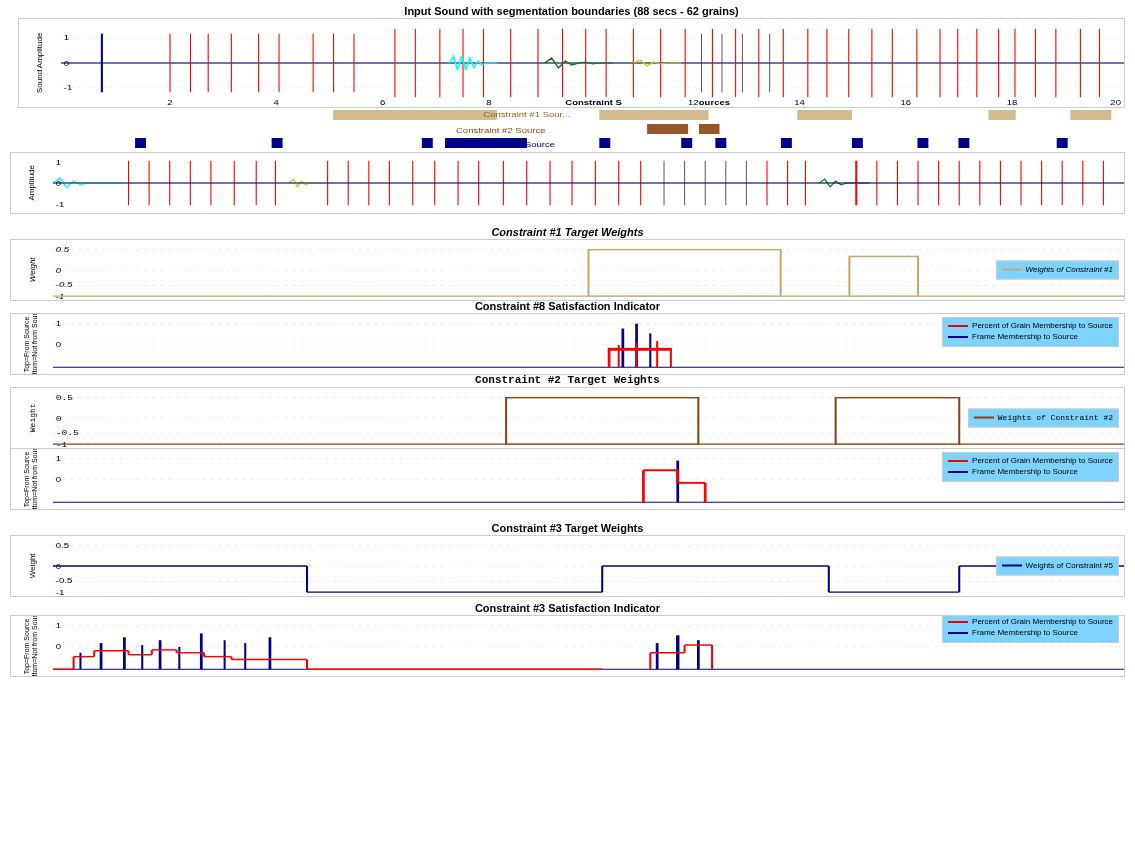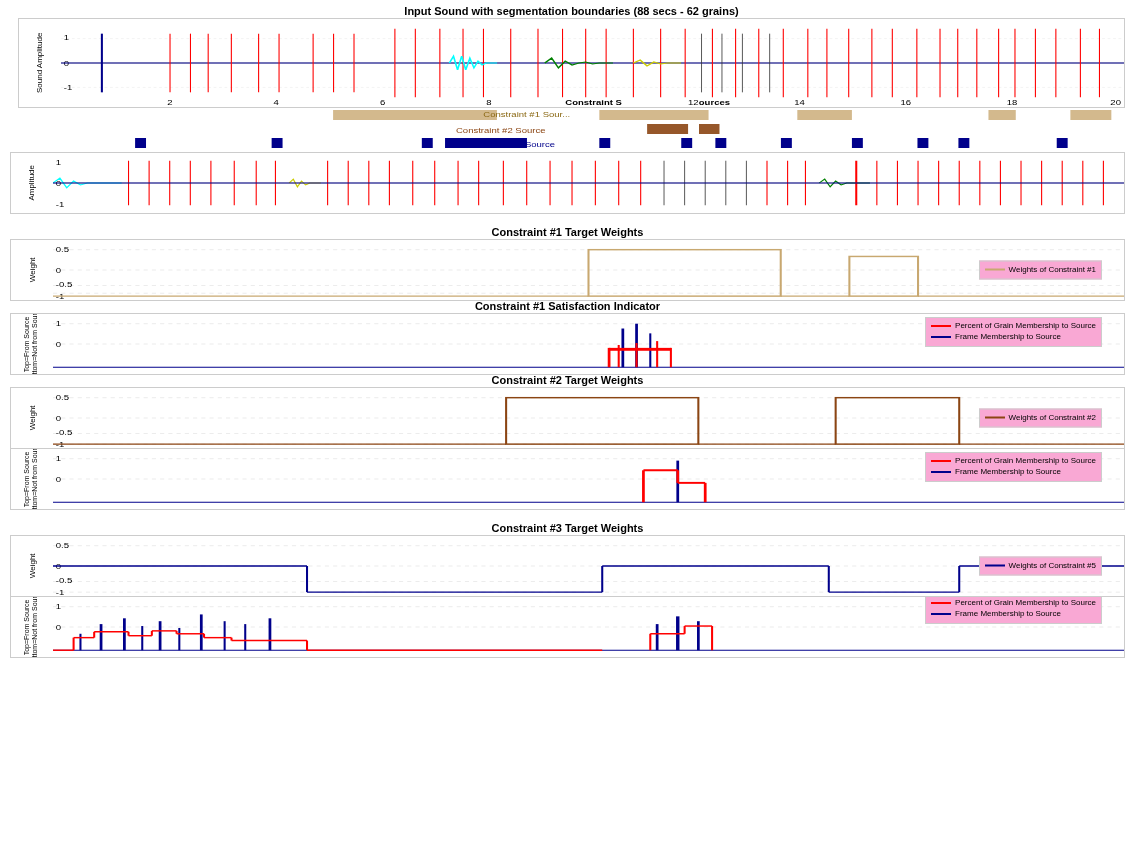--- a/index.html
+++ b/index.html
@@ -58,27 +58,27 @@
     }
     .chart-inner {
       position: absolute;
       left: 42px;
       right: 0;
       top: 0;
       bottom: 0;
     }
     .legend {
       position: absolute;
-      right: 22px;
+      right: 5px;
       top: 50%;
       transform: translateY(-50%);
       font-size: 8px;
       border: 1px solid #ccc;
       padding: 3px 5px;
-      background: #f9a8d4;
+      background: #7dd3fc;
       z-index: 10;
     }
     .legend-item {
       display: flex;
       align-items: center;
       gap: 4px;
       margin-bottom: 2px;
       font-size: 8px;
     }
     .legend-line {
@@ -281,21 +281,21 @@
           <line x1="735" y1="8" x2="735" y2="54" stroke="red" stroke-width="0.8"></line>
           <line x1="750" y1="8" x2="750" y2="54" stroke="red" stroke-width="0.8"></line>
           <line x1="765" y1="8" x2="765" y2="54" stroke="red" stroke-width="0.8"></line>
 
           <line x1="0" y1="31" x2="780" y2="31" stroke="#00008B" stroke-width="1"></line>
         </svg>
       </div>
     </div>
   </div>
 
-  <div class="panel" style="height:72px; margin-bottom:2px;">
+  <div class="panel" style="height:72px; margin-bottom:2px;font-style:italic;">
     <div class="panel-title">Constraint #1 Target Weights</div>
     <div class="chart-area" style="height:62px;">
       <div class="y-label">
         <span class="y-label-text">Weight</span>
       </div>
       <div class="chart-inner">
         <svg viewBox="0 0 780 62" preserveAspectRatio="none">
 
           <line x1="0" y1="10" x2="780" y2="10" stroke="#ddd" stroke-width="0.5" stroke-dasharray="3,3"></line>
           <line x1="0" y1="31" x2="780" y2="31" stroke="#ddd" stroke-width="0.5" stroke-dasharray="3,3"></line>
@@ -317,21 +317,21 @@
           <div class="legend-item">
             <div class="legend-line" style="background:#C8A870;"></div>
             <span>Weights of Constraint #1</span>
           </div>
         </div>
       </div>
     </div>
   </div>
 
   <div class="panel" style="height:72px; margin-bottom:2px;">
-    <div class="panel-title">Constraint #1 Satisfaction Indicator</div>
+    <div class="panel-title">Constraint #8 Satisfaction Indicator</div>
     <div class="chart-area" style="height:62px;">
       <div class="y-label">
         <span class="y-label-text" style="font-size:7px;">Top=From Source<br>Bottom=Not from Source</span>
       </div>
       <div class="chart-inner">
         <svg viewBox="0 0 780 62" preserveAspectRatio="none">
           <line x1="0" y1="10" x2="780" y2="10" stroke="#ddd" stroke-width="0.5" stroke-dasharray="3,3"></line>
           <line x1="0" y1="31" x2="780" y2="31" stroke="#ddd" stroke-width="0.5" stroke-dasharray="3,3"></line>
           <text x="2" y="12" font-size="7" fill="#000">1</text>
           <text x="2" y="34" font-size="7" fill="#000">0</text>
@@ -356,21 +356,21 @@
           </div>
           <div class="legend-item">
             <div class="legend-line" style="background:#00008B;"></div>
             <span>Frame Membership to Source</span>
           </div>
         </div>
       </div>
     </div>
   </div>
 
-  <div class="panel" style="height:72px; margin-bottom:2px;">
+  <div class="panel" style="height:72px; margin-bottom:2px;font-family:Liberation Mono, monospace;">
     <div class="panel-title">Constraint #2 Target Weights</div>
     <div class="chart-area" style="height:62px;">
       <div class="y-label">
         <span class="y-label-text">Weight</span>
       </div>
       <div class="chart-inner">
         <svg viewBox="0 0 780 62" preserveAspectRatio="none">
           <line x1="0" y1="10" x2="780" y2="10" stroke="#ddd" stroke-width="0.5" stroke-dasharray="3,3"></line>
           <line x1="0" y1="31" x2="780" y2="31" stroke="#ddd" stroke-width="0.5" stroke-dasharray="3,3"></line>
           <line x1="0" y1="47" x2="780" y2="47" stroke="#ddd" stroke-width="0.5" stroke-dasharray="3,3"></line>
@@ -427,21 +427,21 @@
           </div>
           <div class="legend-item">
             <div class="legend-line" style="background:#00008B;"></div>
             <span>Frame Membership to Source</span>
           </div>
         </div>
       </div>
     </div>
   </div>
 
-  <div class="panel" style="height:72px; margin-bottom:2px;">
+  <div class="panel" style="height:72px; margin-bottom:8px;">
     <div class="panel-title">Constraint #3 Target Weights</div>
     <div class="chart-area" style="height:62px;">
       <div class="y-label">
         <span class="y-label-text">Weight</span>
       </div>
       <div class="chart-inner">
         <svg viewBox="0 0 780 62" preserveAspectRatio="none">
           <line x1="0" y1="10" x2="780" y2="10" stroke="#ddd" stroke-width="0.5" stroke-dasharray="3,3"></line>
           <line x1="0" y1="31" x2="780" y2="31" stroke="#ddd" stroke-width="0.5" stroke-dasharray="3,3"></line>
           <line x1="0" y1="47" x2="780" y2="47" stroke="#ddd" stroke-width="0.5" stroke-dasharray="3,3"></line>
@@ -469,20 +469,21 @@
           <div class="legend-item">
             <div class="legend-line" style="background:#00008B;"></div>
             <span>Weights of Constraint #5</span>
           </div>
         </div>
       </div>
     </div>
   </div>
 
   <div class="panel" style="height:72px; margin-bottom:2px;">
+    <div class="panel-title">Constraint #3 Satisfaction Indicator</div>
     <div class="chart-area" style="height:62px;">
       <div class="y-label">
         <span class="y-label-text" style="font-size:7px;">Top=From Source<br>Bottom=Not from Source</span>
       </div>
       <div class="chart-inner">
         <svg viewBox="0 0 780 62" preserveAspectRatio="none">
           <line x1="0" y1="10" x2="780" y2="10" stroke="#ddd" stroke-width="0.5" stroke-dasharray="3,3"></line>
           <line x1="0" y1="31" x2="780" y2="31" stroke="#ddd" stroke-width="0.5" stroke-dasharray="3,3"></line>
           <text x="2" y="12" font-size="7" fill="#000">1</text>
           <text x="2" y="34" font-size="7" fill="#000">0</text>

